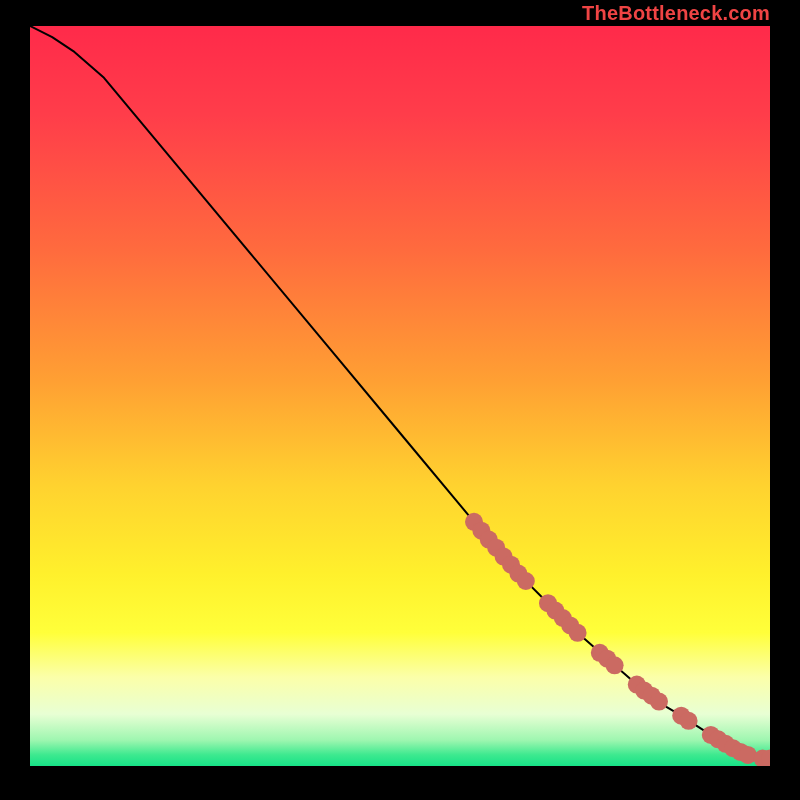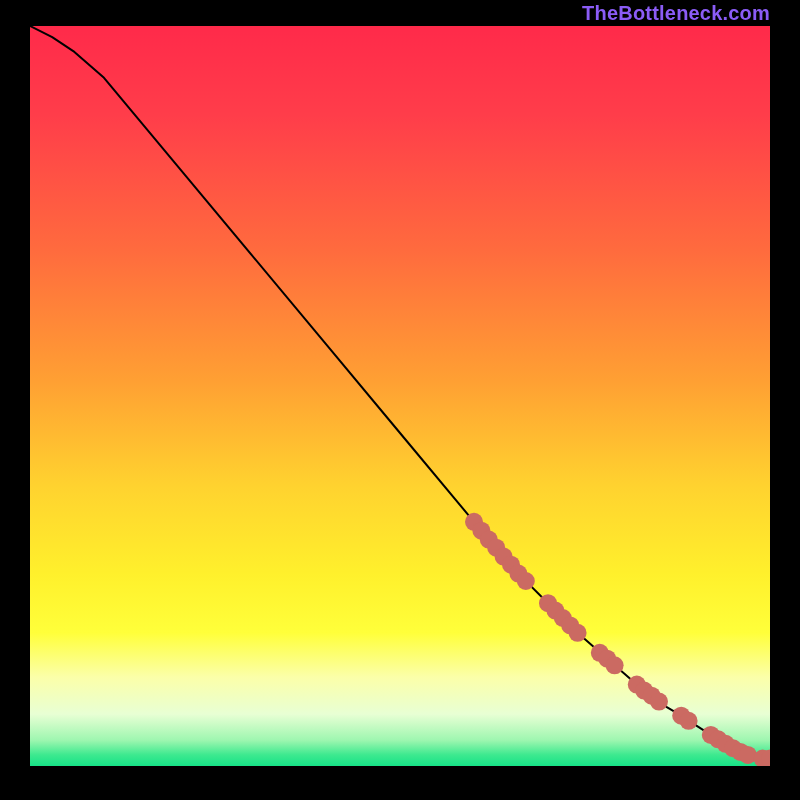--- a/index.html
+++ b/index.html
@@ -23,21 +23,21 @@
     width: 740px;
     height: 740px;
   }
   .watermark {
     position: absolute;
     top: 2px;
     right: 30px;
     font-family: Arial, Helvetica, sans-serif;
     font-size: 20px;
     font-weight: 600;
-    color: #8b5cf6;
+    color: #ef4444;
     letter-spacing: 0.2px;
   }
   svg { display: block; }
 </style>
 </head>
 <body>
 
 <div class="stage">
   <div class="watermark">TheBottleneck.com</div>
   <div class="plot">

